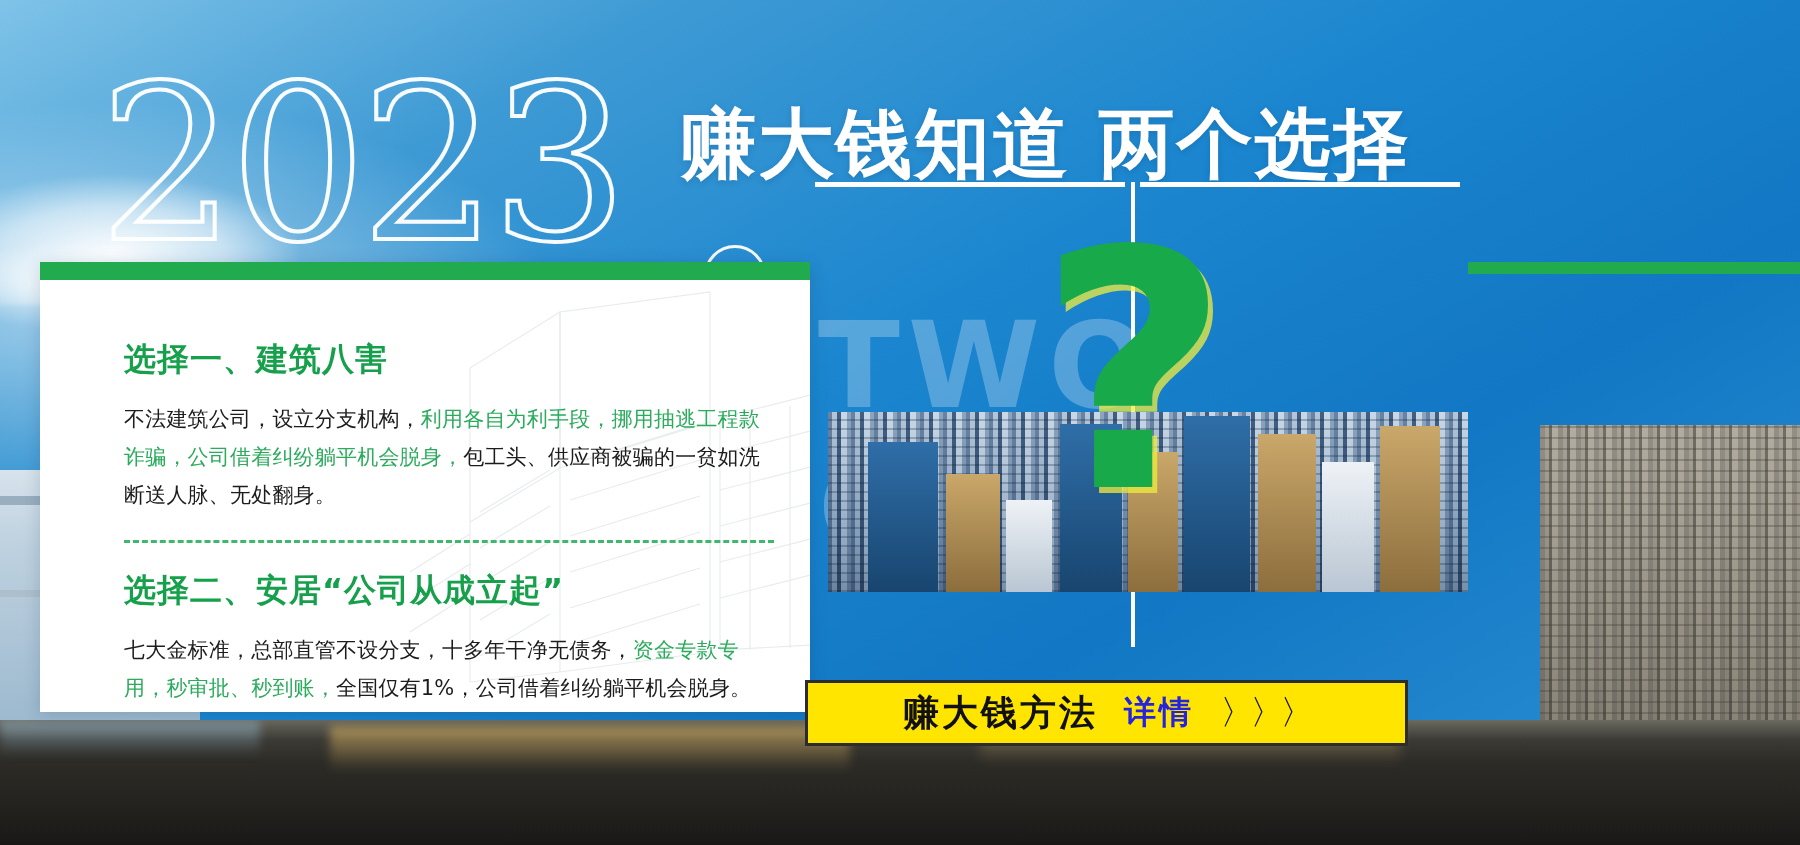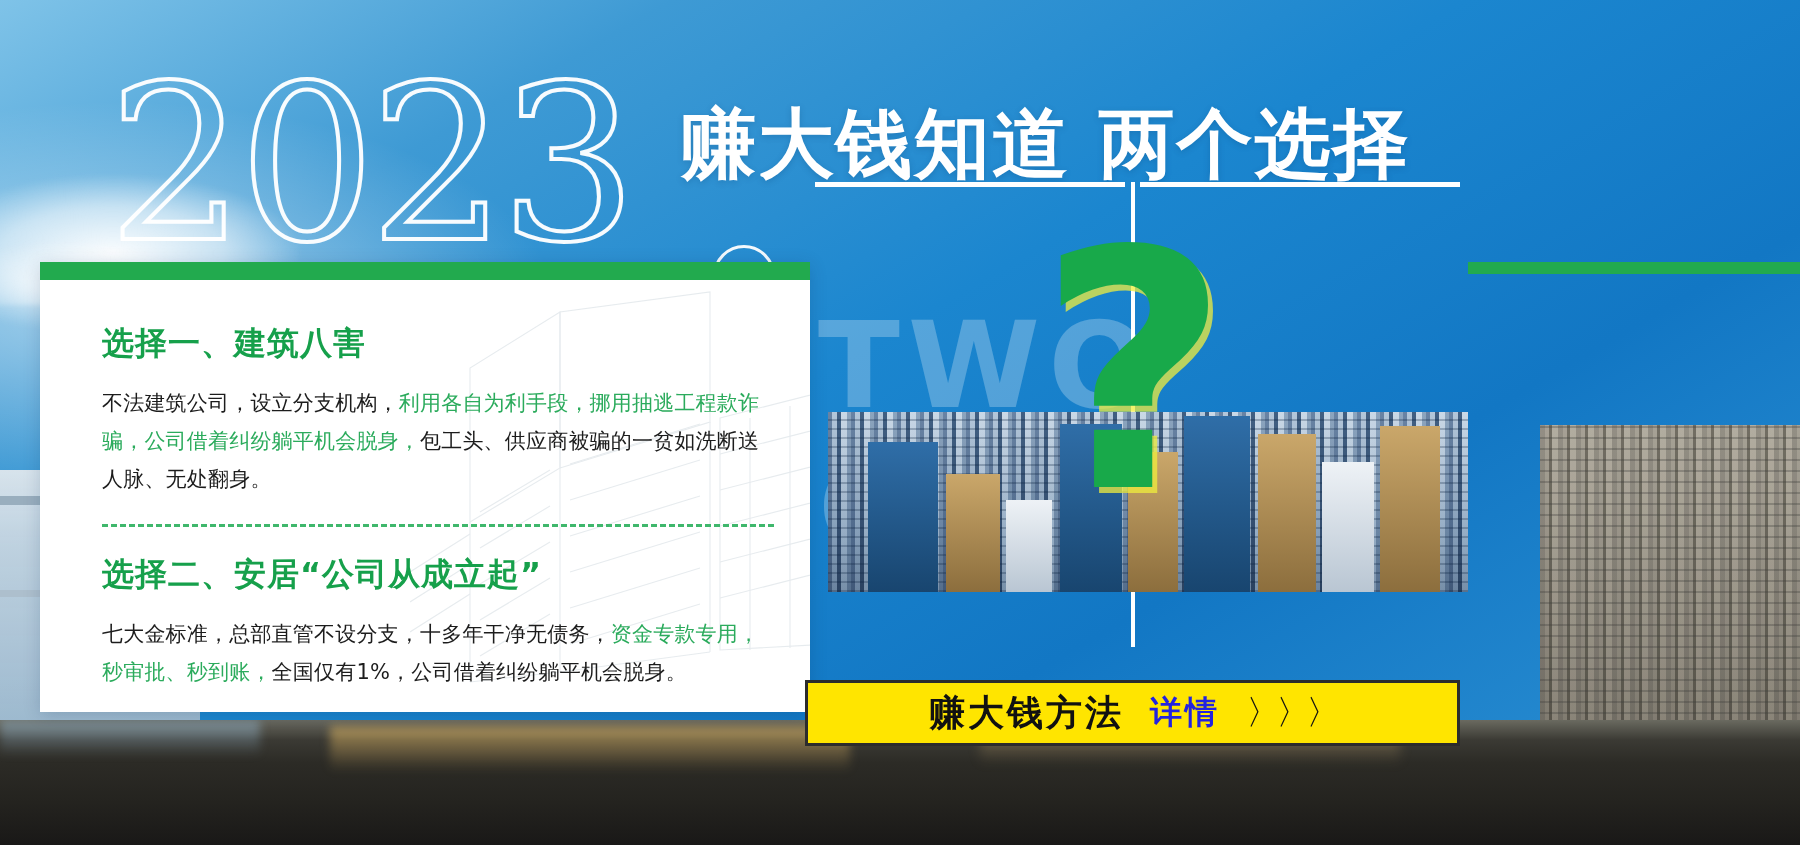--- a/index.html
+++ b/index.html
@@ -80,21 +80,21 @@
     background-blend-mode:multiply;
     opacity:.95;
   }
   .right-photo:after{
     content:""; position:absolute; inset:0;
     background:repeating-linear-gradient(0deg, rgba(60,55,48,.30) 0px, rgba(60,55,48,.30) 2px, rgba(255,255,255,0) 2px, rgba(255,255,255,0) 11px);
   }
 
   
   .year-wrap {
-    position:absolute; left:108px; top:60px; width:620px; height:210px;
+    position:absolute; left:99px; top:60px; width:620px; height:210px;
     user-select:none;
   }
   .year-num {
     font-size:215px; line-height:210px; font-weight:400;
     letter-spacing:-6px;
     color:transparent;
     -webkit-text-stroke:4px rgba(255,255,255,.96);
     font-family:"DejaVu Serif","Liberation Serif",serif;
   }
   .year-badge {
@@ -181,41 +181,41 @@
     position:absolute; left:40px; top:262px; width:770px; height:450px;
     background:#ffffff;
     box-shadow:0 3px 16px rgba(0,40,80,.18);
     overflow:hidden;
   }
   .card-topbar { height:18px; background:#22aa4e; }
   .blueprint {
     position:absolute; right:-30px; top:10px; width:430px; height:440px;
     opacity:.5; pointer-events:none;
   }
-  .card-body { position:relative; padding:42px 36px 0 62px; z-index:2; }
+  .card-body { position:relative; padding:42px 36px 0 84px; z-index:2;margin-top:16px; }
 
   .sec-title {
     color:#16a04b; font-size:32px; font-weight:700; letter-spacing:1px;
     font-family:"DejaVu Sans","Liberation Sans",sans-serif;
     margin-bottom:18px;
   }
   .sec-text {
     font-size:21px; line-height:38px; color:#1c1c1c;
     font-family:"DejaVu Sans","Liberation Sans",sans-serif;
     letter-spacing:.2px;
   }
   .sec-text .g { color:#2bab5c; }
   .divider {
     margin:26px 0 26px 0; height:0;
     border-top:3px dashed #3fb76c;
   }
 
   
   .cta {
-    position:absolute; left:805px; top:680px; width:655px; height:66px;
+    position:absolute; left:805px; top:680px; width:603px; height:66px;
     background:#FFE500;
     border:3px solid #2c2c2c;
     display:flex; align-items:center; justify-content:center; gap:26px;
     z-index:9;
   }
   .cta-main {
     color:#111; font-size:36px; font-weight:700; letter-spacing:3px;
     font-family:"DejaVu Sans","Liberation Sans",sans-serif;
   }
   .cta-detail {

